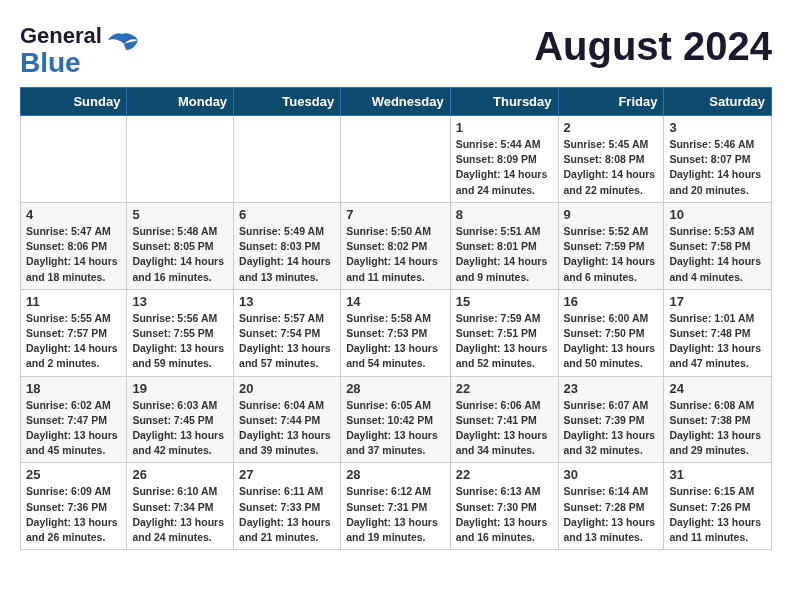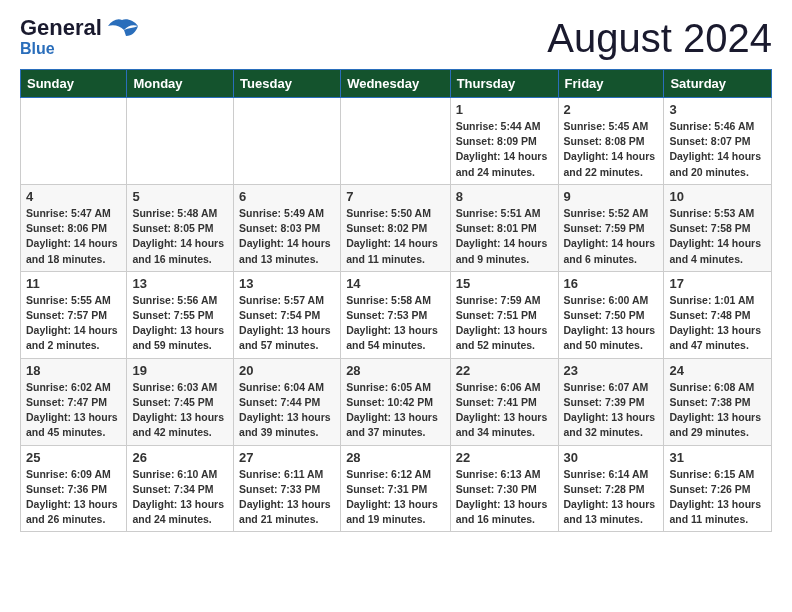--- a/index.html
+++ b/index.html
@@ -8,57 +8,58 @@
       background: #fff;
       width: 792px;
       min-height: 612px;
       padding: 16px 20px;
     }
     .header-section {
       display: flex;
       justify-content: space-between;
       align-items: flex-start;
       margin-bottom: 8px;
+      margin-top: 8px;
     }
     .logo {
       display: flex;
       flex-direction: column;
       align-items: flex-start;
     }
     .logo-text {
       font-size: 22px;
       font-weight: bold;
       color: #1a1a2e;
       line-height: 1.1;
     }
     .logo-text span.blue {
       color: #2a6ebb;
     }
     .title-section {
       text-align: right;
     }
     .calendar-title {
       font-size: 40px;
-      font-weight: normal;
+      font-weight: bold;
       color: #1a1a2e;
     }
     .calendar-subtitle {
       font-size: 16px;
       color: #333;
       margin-top: 2px;
     }
     table {
       width: 100%;
       border-collapse: collapse;
       font-size: 11px;
     }
     thead tr th {
-      background-color: #14532d;
+      background-color: #0c4a6e;
       color: #fff;
-      text-align: left;
+      text-align: right;
       padding: 6px 6px;
       font-size: 13px;
       font-weight: bold;
       border: 1px solid #2a6ebb;
     }
     tbody tr td {
       border: 1px solid #ccc;
       vertical-align: top;
       padding: 4px 5px;
       width: 113px;
@@ -85,21 +86,21 @@
       background: #fff !important;
     }
   </style>
 </head>
 <body>
 
 <div class="header-section">
   <div class="logo">
     <div style="display:flex;align-items:center;">
       <span class="logo-text">
-        <span style="color:#1a1a2e;">General</span><span class="blue" style="display:block;color:#2a6ebb;font-size:16px;">Blue</span>
+        <span style="color:#1a1a2e;">General</span><span class="blue" style="display:block;color:#2a6ebb;font-size:28px;">Blue</span>
       </span>
       <svg width="36" height="30" viewBox="0 0 36 30" style="margin-left:2px;margin-top:-8px;">
         <path d="M18 2 C22 0, 30 2, 34 8 C28 6, 24 8, 20 12 C16 8, 10 6, 4 8 C8 2, 14 0, 18 2Z" fill="#2a6ebb"></path>
         <path d="M20 12 C24 10, 30 10, 34 8 C32 14, 28 18, 22 18Z" fill="#2a6ebb"></path>
       </svg>
     </div>
   </div>
   <div class="title-section">
     <div class="calendar-title">August 2024</div>
   </div>

